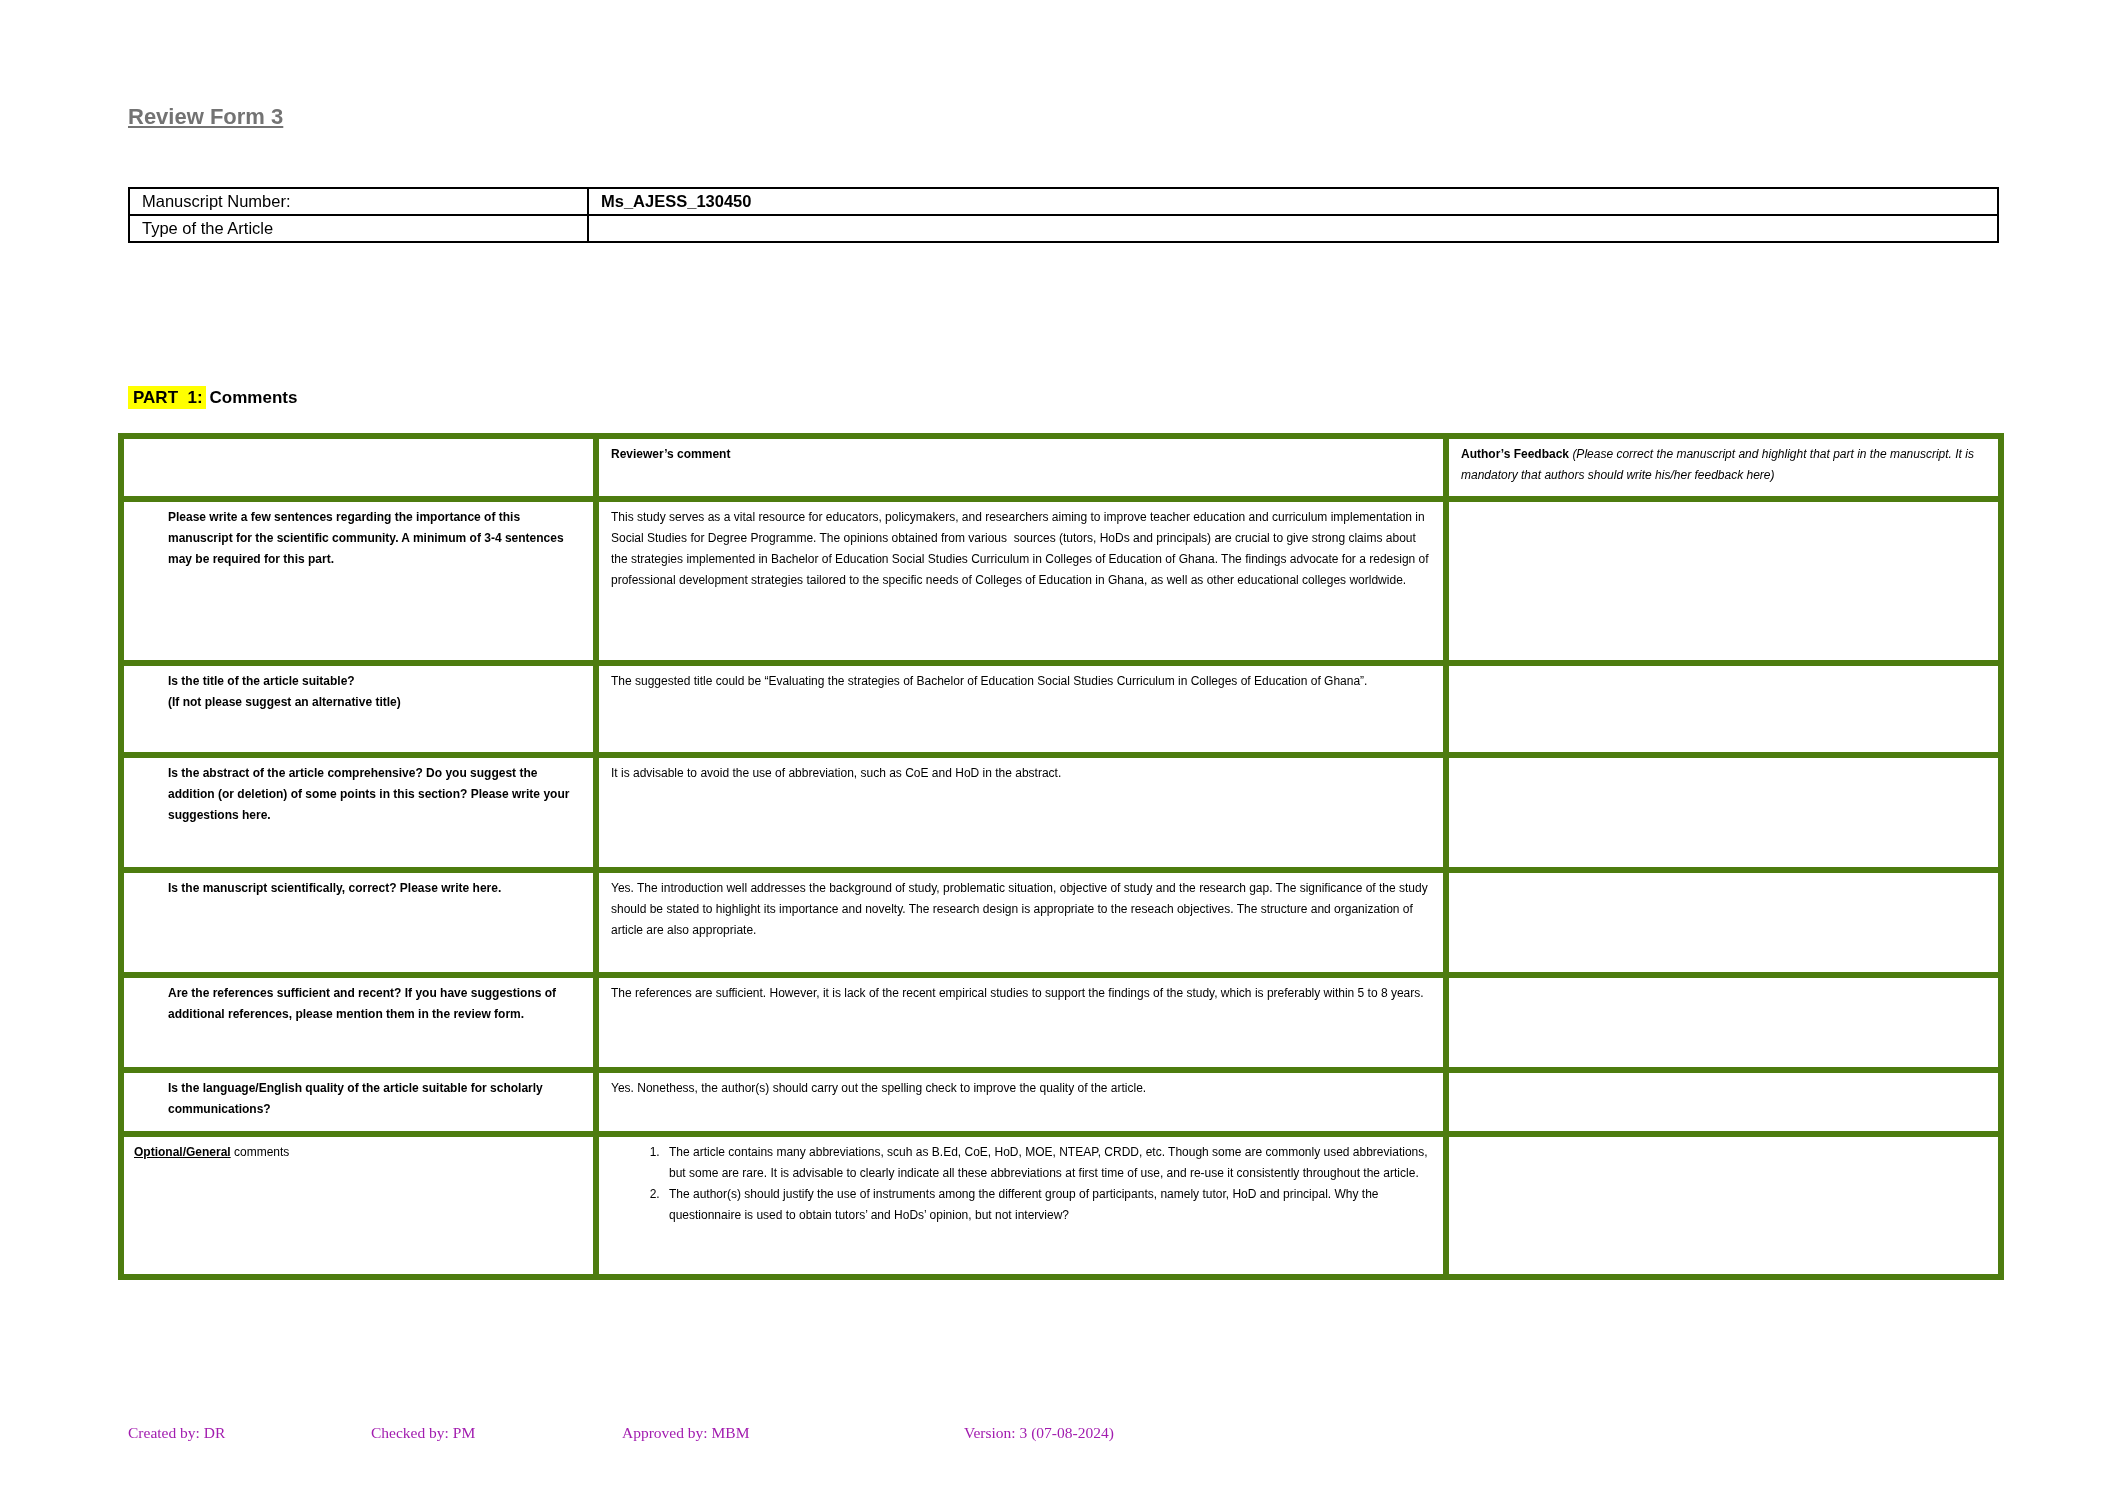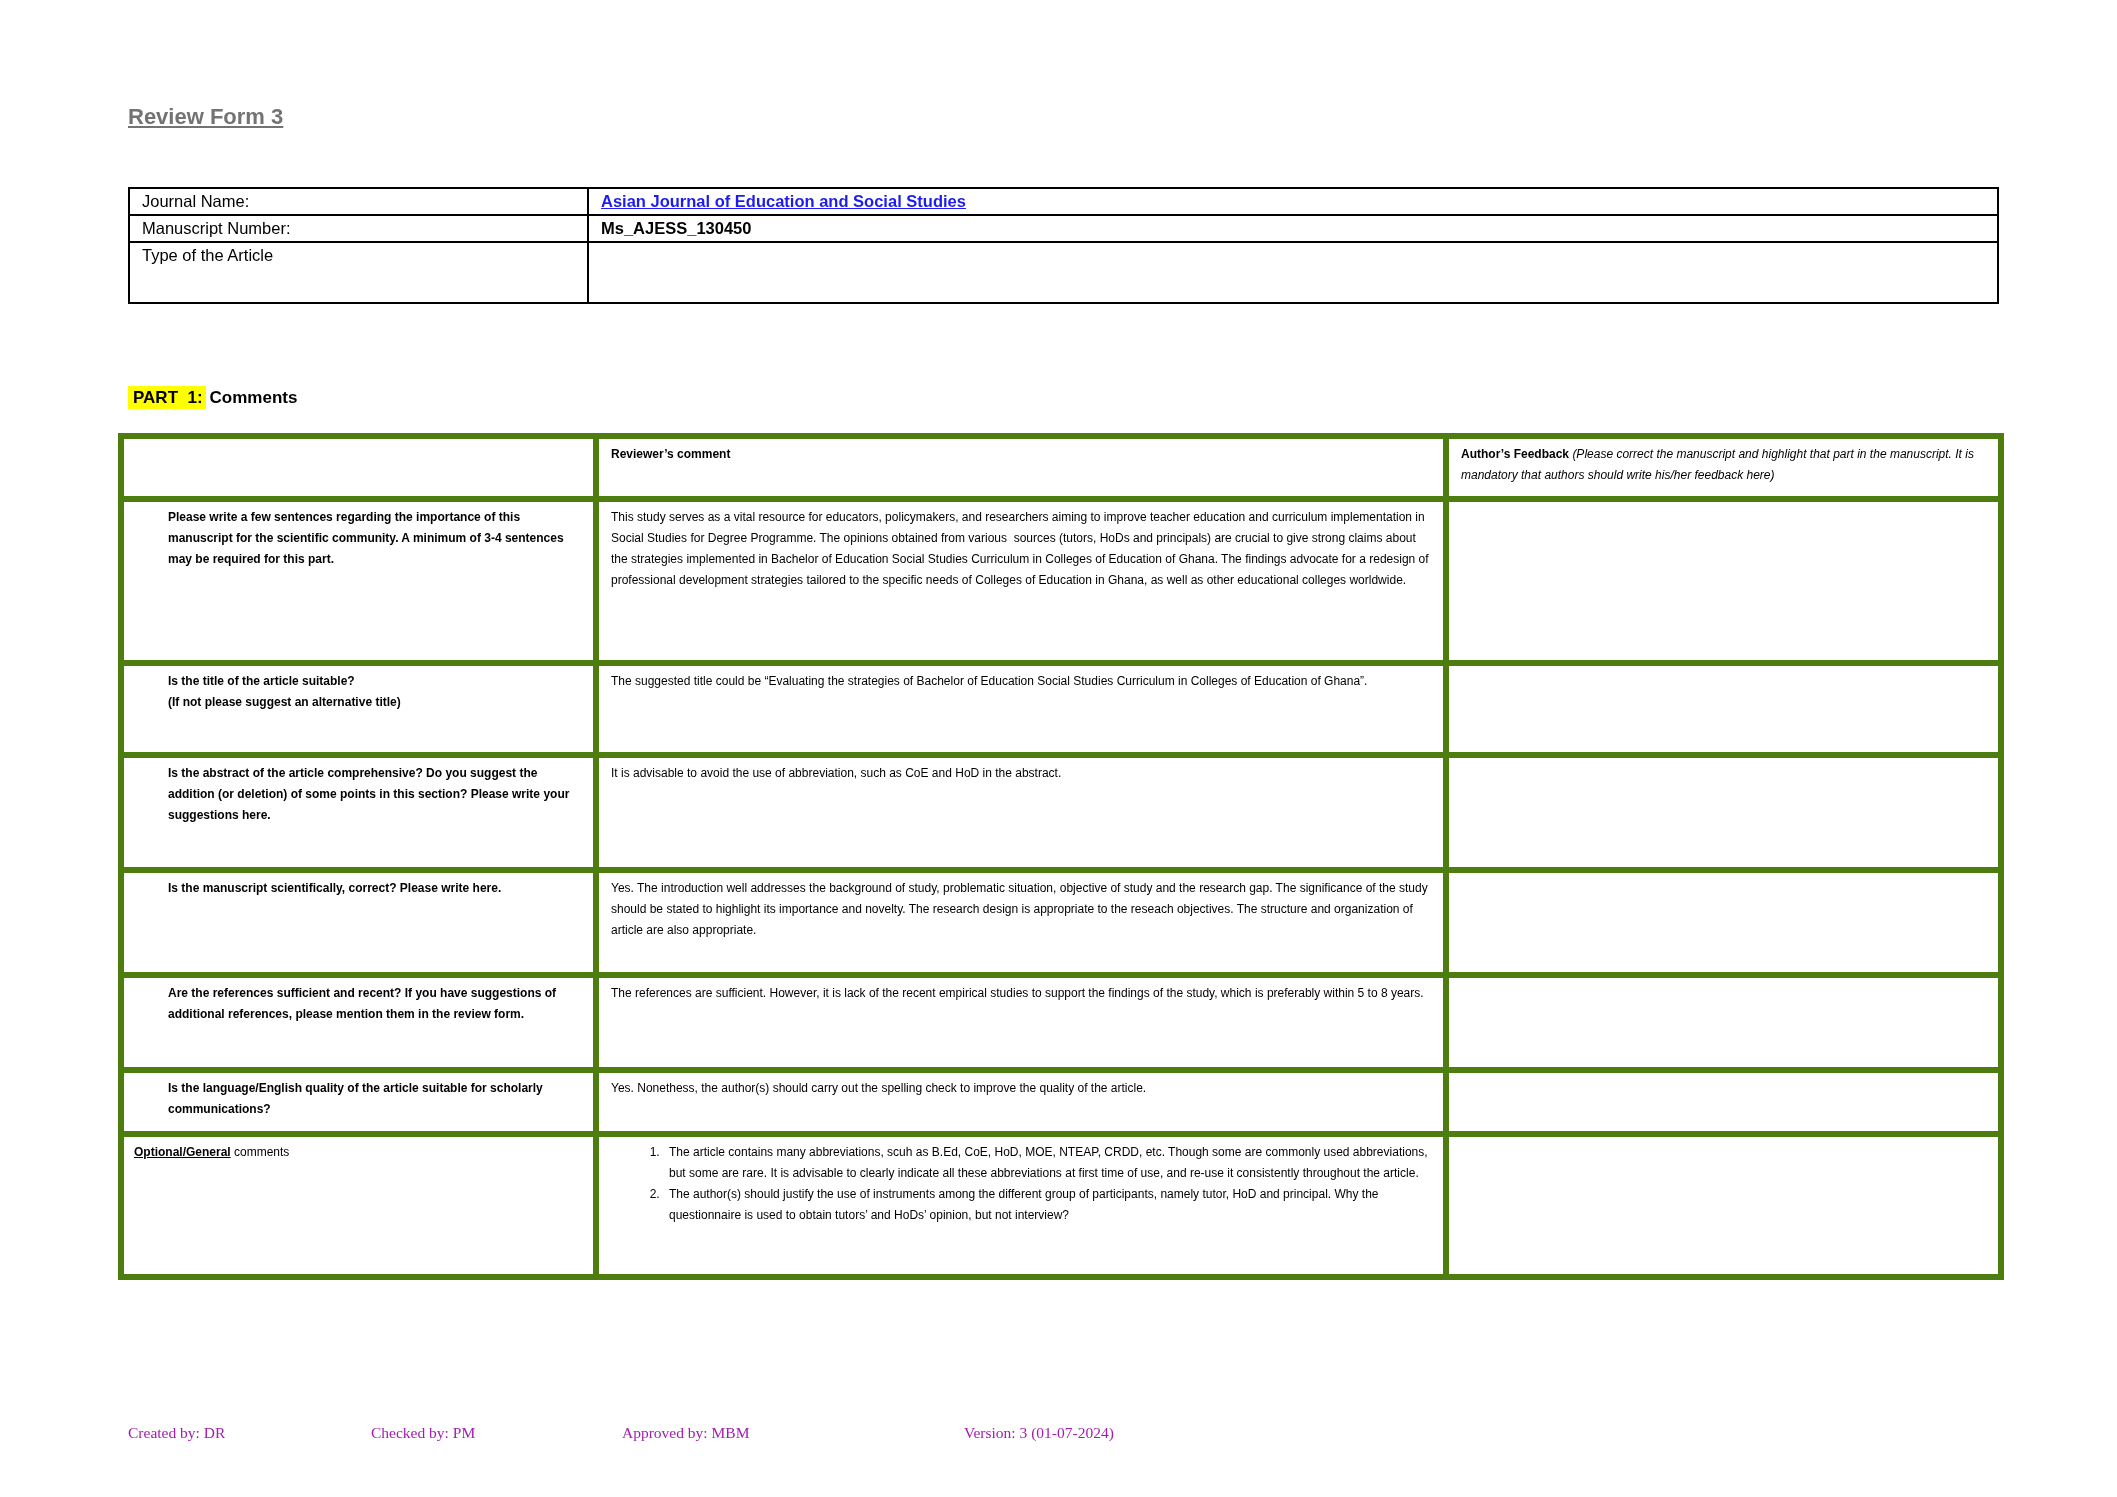--- a/index.html
+++ b/index.html
@@ -89,24 +89,20 @@
 
   <h1 class="doc-title">Review Form 3</h1>
 
   <table class="journal-table">
     <colgroup>
         <col style="width:459px">
         <col style="width:1410px">
       </colgroup>
     <tbody id="journal-body">
         <tr>
-          <td class="jt-label">Journal Name:</td>
-          <td class="jt-value v-link">Asian Journal of Education and Social Studies</td>
-        </tr>
-        <tr>
           <td class="jt-label">Manuscript Number:</td>
           <td class="jt-value v-bold">Ms_AJESS_130450</td>
         </tr>
         <tr>
           <td class="jt-label">Type of the Article</td>
           <td class="jt-value"></td>
         </tr>
       </tbody>
   </table>
 
@@ -167,16 +163,16 @@
             </ol></td>
           <td class="cell-a"></td>
         </tr>
       </tbody>
   </table>
 
   <div id="footer">
       <span class="footer-item">Created by: DR</span>
       <span class="footer-item">Checked by: PM</span>
       <span class="footer-item">Approved by: MBM</span>
-      <span class="footer-item">Version: 3 (01-07-2024)</span>
+      <span class="footer-item">Version: 3 (07-08-2024)</span>
     </div>
 
 </div>
 
 </body></html>

